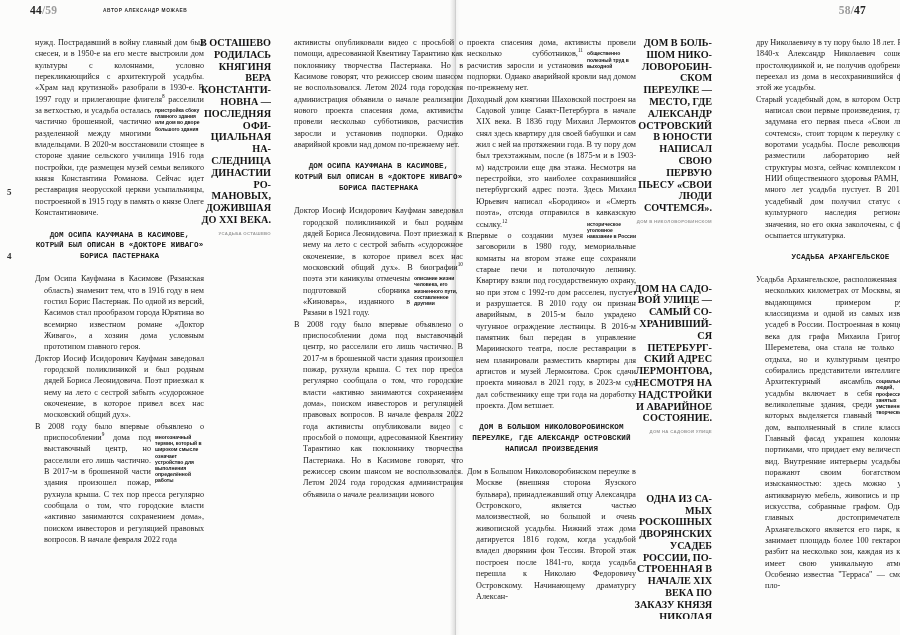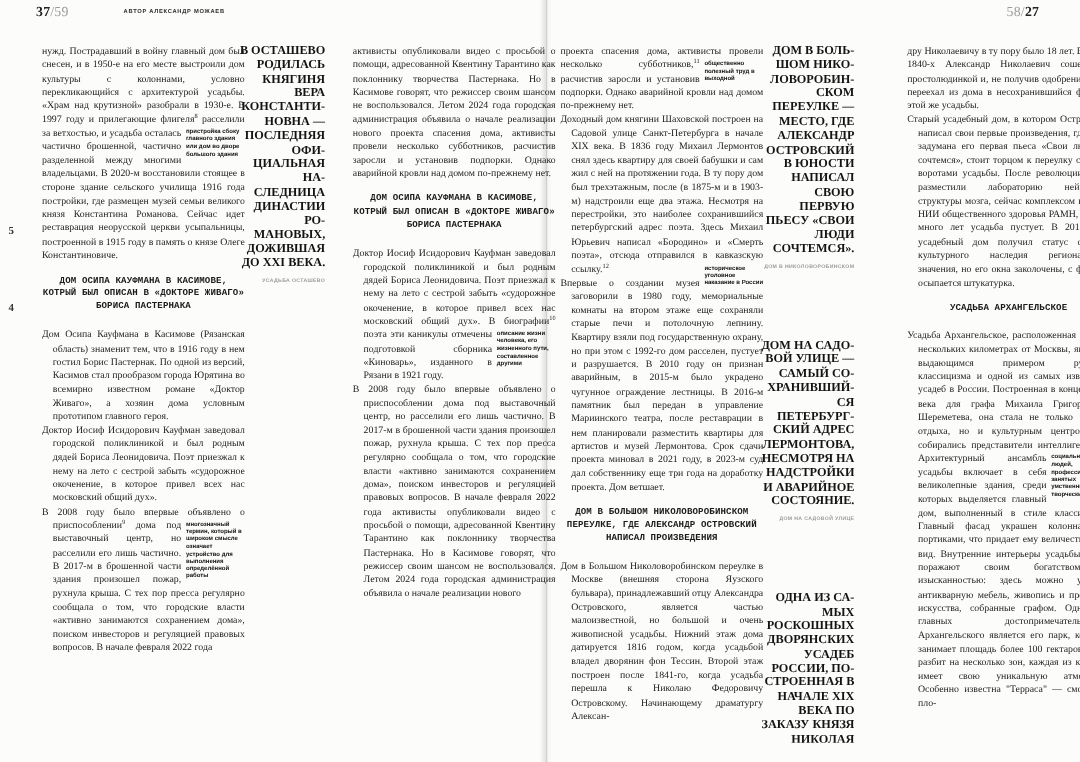--- a/index.html
+++ b/index.html
@@ -11,21 +11,21 @@
   .page{position:absolute;top:0;height:635px;}
   .page-left{left:0;width:452px;}
   .page-right{left:459px;width:441px;}
   .gutter{
     position:absolute;left:450px;top:0;width:10px;height:635px;
     background:linear-gradient(to right,rgba(0,0,0,0),rgba(0,0,0,0.10) 45%,rgba(0,0,0,0.04) 55%,rgba(0,0,0,0));
   }
   .gutter-line{position:absolute;left:455px;top:0;width:1px;height:635px;background:rgba(0,0,0,0.14);}
   .pagenum{position:absolute;top:4px;font-size:11.5px;letter-spacing:0.2px;}
   .pagenum .pn-bold{font-weight:bold;color:#222;}
-  .pagenum .pn-light{font-weight:normal;color:#9b9b9b;}
+  .pagenum .pn-light{font-weight:bold;color:#9b9b9b;}
   .pagenum-left{left:30px;}
   .pagenum-right{right:34px;}
   .runhead{
     position:absolute;top:8px;
     font-family:"Liberation Sans",sans-serif;font-weight:bold;
     font-size:4.8px;letter-spacing:0.6px;color:#2b2b2b;
   }
   .runhead-left{left:103px;}
   .col{position:absolute;top:37px;height:582px;overflow:hidden;}
   .text-col{
@@ -67,21 +67,21 @@
     position:absolute;font-family:"Liberation Serif",serif;
     font-weight:bold;font-size:9px;color:#333;
   }
   .mn-l1{left:7px;top:187px;}
   .mn-l2{left:7px;top:251px;}
 </style>
 </head>
 <body>
 
 <div class="page page-left">
-  <div class="pagenum pagenum-left"><span class="pn-bold">37</span><span class="pn-light">/59</span></div>
+  <div class="pagenum pagenum-left"><span class="pn-bold">44</span><span class="pn-light">/59</span></div>
   <div class="runhead runhead-left">АВТОР АЛЕКСАНДР МОЖАЕВ</div>
   <div class="mn mn-l1">5</div>
   <div class="mn mn-l2">4</div>
   <div class="col text-col c-l1" lang="ru">
       <p class="para flush">нужд. Пострадавший в войну главный дом был снесен, и в 1950-е на его месте выстроили дом культуры с колоннами, условно перекликающийся с архитектурой усадьбы. «Храм над крутизной» разобрали в 1930-е. В 1997 году и прилегающие флигеля<sup class="fnref">8</sup><span class="mnote">пристройка сбоку главного здания или дом во дворе большого здания</span> расселили за ветхостью, и усадьба осталась частично брошенной, частично разделенной между многими владельцами. В 2020-м восстановили стоящее в стороне здание сельского училища 1916 года постройки, где размещен музей семьи великого князя Константина Романова. Сейчас идет реставрация неорусской церкви усыпальницы, построенной в 1915 году в память о князе Олеге Константиновиче.</p>
       <div class="bheading">ДОМ ОСИПА КАУФМАНА В КАСИМОВЕ, КОТРЫЙ БЫЛ ОПИСАН В «ДОКТОРЕ ЖИВАГО» БОРИСА ПАСТЕРНАКА</div>
       <p class="para">Дом Осипа Кауфмана в Касимове (Рязанская область) знаменит тем, что в 1916 году в нем гостил Борис Пастернак. По одной из версий, Касимов стал прообразом города Юрятина во всемирно известном романе «Доктор Живаго», а хозяин дома условным прототипом главного героя.</p>
       <p class="para">Доктор Иосиф Исидорович Кауфман заведовал городской поликлиникой и был родным дядей Бориса Леонидовича. Поэт приезжал к нему на лето с сестрой забыть «судорожное окоченение, в которое привел всех нас московский общий дух».</p>
       <p class="para">В 2008 году было впервые объявлено о приспособлении<sup class="fnref">9</sup><span class="mnote">многозначный термин, который в широком смысле означает устройство для выполнения определённой работы</span> дома под выставочный центр, но расселили его лишь частично. В 2017-м в брошенной части здания произошел пожар, рухнула крыша. С тех пор пресса регулярно сообщала о том, что городские власти «активно занимаются сохранением дома», поиском инвесторов и регуляцией правовых вопросов. В начале февраля 2022 года</p>
     </div>
@@ -97,21 +97,21 @@
       <p class="para">Доктор Иосиф Исидорович Кауфман заведовал городской поликлиникой и был родным дядей Бориса Леонидовича. Поэт приезжал к нему на лето с сестрой забыть «судорожное окоченение, в которое привел всех нас московский общий дух». В биографии<sup class="fnref">10</sup><span class="mnote">описание жизни человека, его жизненного пути, составленное другими</span> поэта эти каникулы отмечены подготовкой сборника «Киноварь», изданного в Рязани в 1921 году.</p>
       <p class="para">В 2008 году было впервые объявлено о приспособлении дома под выставочный центр, но расселили его лишь частично. В 2017-м в брошенной части здания произошел пожар, рухнула крыша. С тех пор пресса регулярно сообщала о том, что городские власти «активно занимаются сохранением дома», поиском инвесторов и регуляцией правовых вопросов. В начале февраля 2022 года активисты опубликовали видео с просьбой о помощи, адресованной Квентину Тарантино как поклоннику творчества Пастернака. Но в Касимове говорят, что режиссер своим шансом не воспользовался. Летом 2024 года городская администрация объявила о начале реализации нового</p>
     </div>
 </div>
 
 <div class="gutter"></div>
 <div class="gutter-line"></div>
 
 <div class="page page-right">
 
-  <div class="pagenum pagenum-right"><span class="pn-light">58/</span><span class="pn-bold">27</span></div>
+  <div class="pagenum pagenum-right"><span class="pn-light">58/</span><span class="pn-bold">47</span></div>
 
 </div>
 <div class="col text-col c-r1" lang="ru">
     <p class="para flush">проекта спасения дома, активисты провели несколько субботников,<sup class="fnref">11</sup><span class="mnote">общественно полезный труд в выходной</span> расчистив заросли и установив подпорки. Однако аварийной кровли над домом по-прежнему нет.</p>
     <p class="para">Доходный дом княгини Шаховской построен на Садовой улице Санкт-Петербурга в начале XIX века. В 1836 году Михаил Лермонтов снял здесь квартиру для своей бабушки и сам жил с ней на протяжении года. В ту пору дом был трехэтажным, после (в 1875-м и в 1903-м) надстроили еще два этажа. Несмотря на перестройки, это наиболее сохранившийся петербургский адрес поэта. Здесь Михаил Юрьевич написал «Бородино» и «Смерть поэта», отсюда отправился в кавказскую ссылку.<sup class="fnref">12</sup><span class="mnote">историческое уголовное наказание в России</span></p>
     <p class="para">Впервые о создании музея заговорили в 1980 году, мемориальные комнаты на втором этаже еще сохраняли старые печи и потолочную лепнину. Квартиру взяли под государственную охрану, но при этом с 1992-го дом расселен, пустует и разрушается. В 2010 году он признан аварийным, в 2015-м было украдено чугунное ограждение лестницы. В 2016-м памятник был передан в управление Мариинского театра, после реставрации в нем планировали разместить квартиры для артистов и музей Лермонтова. Срок сдачи проекта миновал в 2021 году, в 2023-м суд дал собственнику еще три года на доработку проекта. Дом ветшает.</p>
     <div class="bheading">ДОМ В БОЛЬШОМ НИКОЛОВОРОБИНСКОМ ПЕРЕУЛКЕ, ГДЕ АЛЕКСАНДР ОСТРОВСКИЙ НАПИСАЛ ПРОИЗВЕДЕНИЯ</div>
     <p class="para">Дом в Большом Николоворобинском переулке в Москве (внешняя сторона Яузского бульвара), принадлежавший отцу Александра Островского, является частью малоизвестной, но большой и очень живописной усадьбы. Нижний этаж дома датируется 1816 годом, когда усадьбой владел дворянин фон Тессин. Второй этаж построен после 1841-го, когда усадьба перешла к Николаю Федоровичу Островскому. Начинающему драматургу Алексан-</p>
   </div>
 <div class="col q-col q-r2">

